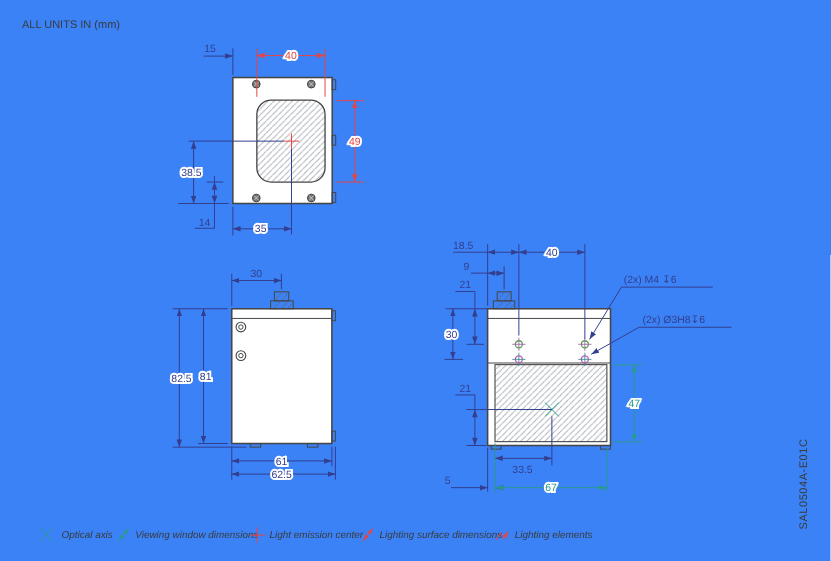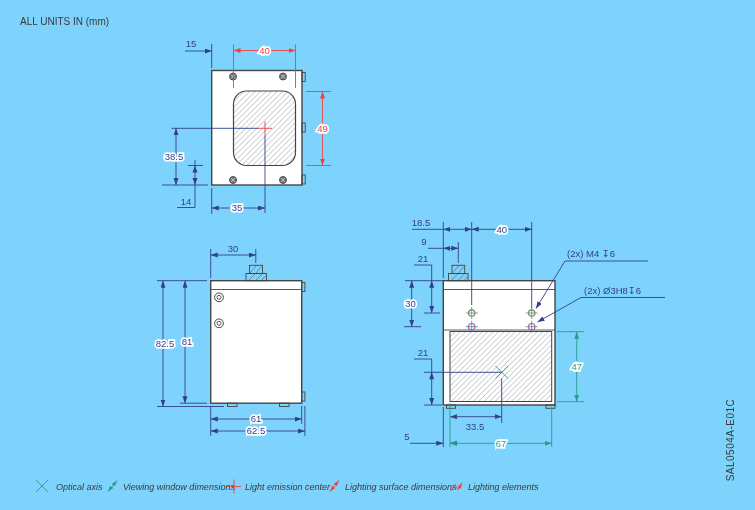--- a/index.html
+++ b/index.html
@@ -1,16 +1,16 @@
 <!DOCTYPE html>
 <html><head>
 <meta charset="utf-8">
 <style>
   html,body{margin:0;padding:0;background:#ffffff;}
-  .stage{position:relative;width:755px;height:510px;background:#7dd3fc;overflow:hidden;
+  .stage{position:relative;width:755px;height:510px;background:#3b82f6;overflow:hidden;
          font-family:"Liberation Sans",sans-serif;}
   svg{position:absolute;left:0;top:0;}
   text{font-family:"Liberation Sans",sans-serif;}
   .dimtxt{font-size:9.5px;paint-order:stroke;stroke:#ffffff;stroke-width:3.5px;}
   .b{fill:#333e8f;}
   .r{fill:#e64545;}
   .t{fill:#2a9a8c;}
   .freetxt{font-size:9.5px;}
   .callout{font-size:9.5px;fill:#333e8f;}
   .legendtxt{font-size:9px;font-style:italic;fill:#3a3a3a;}

